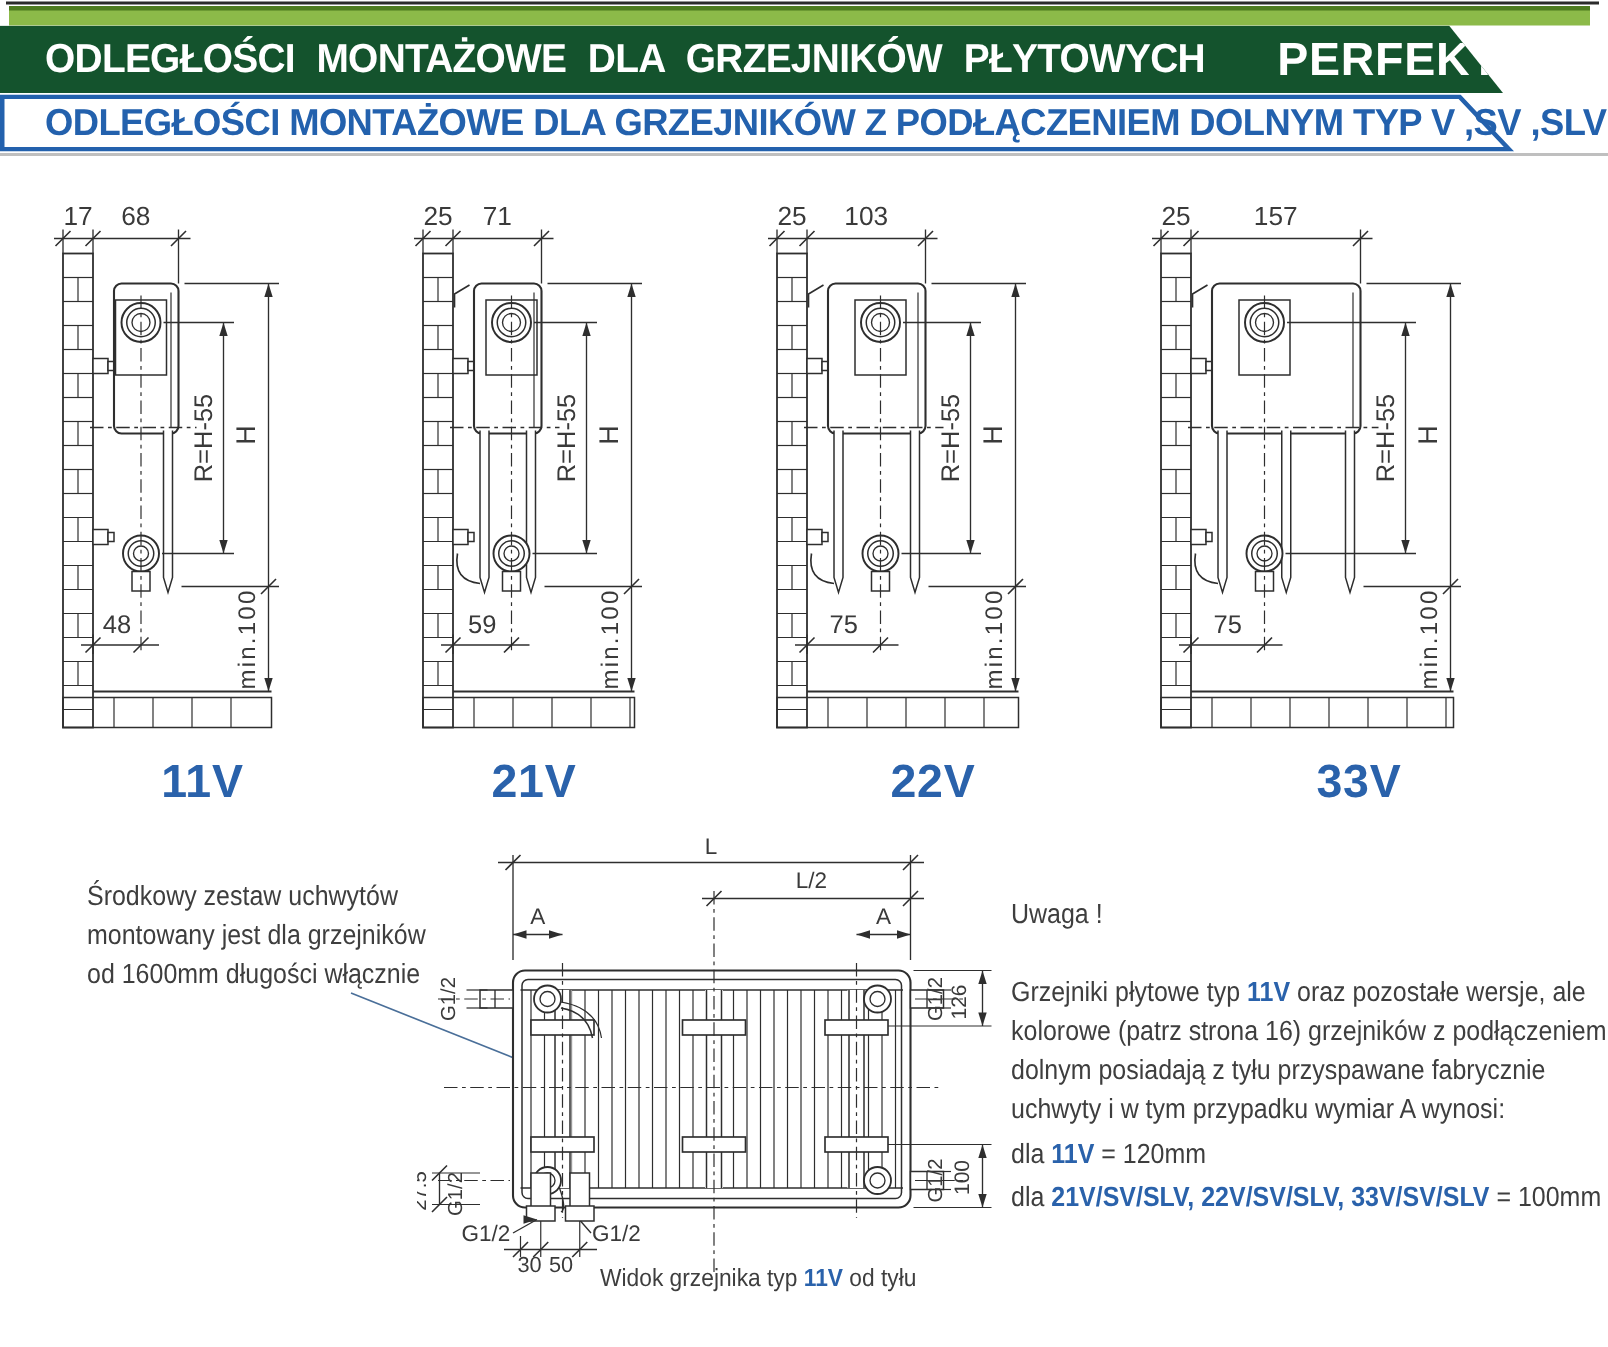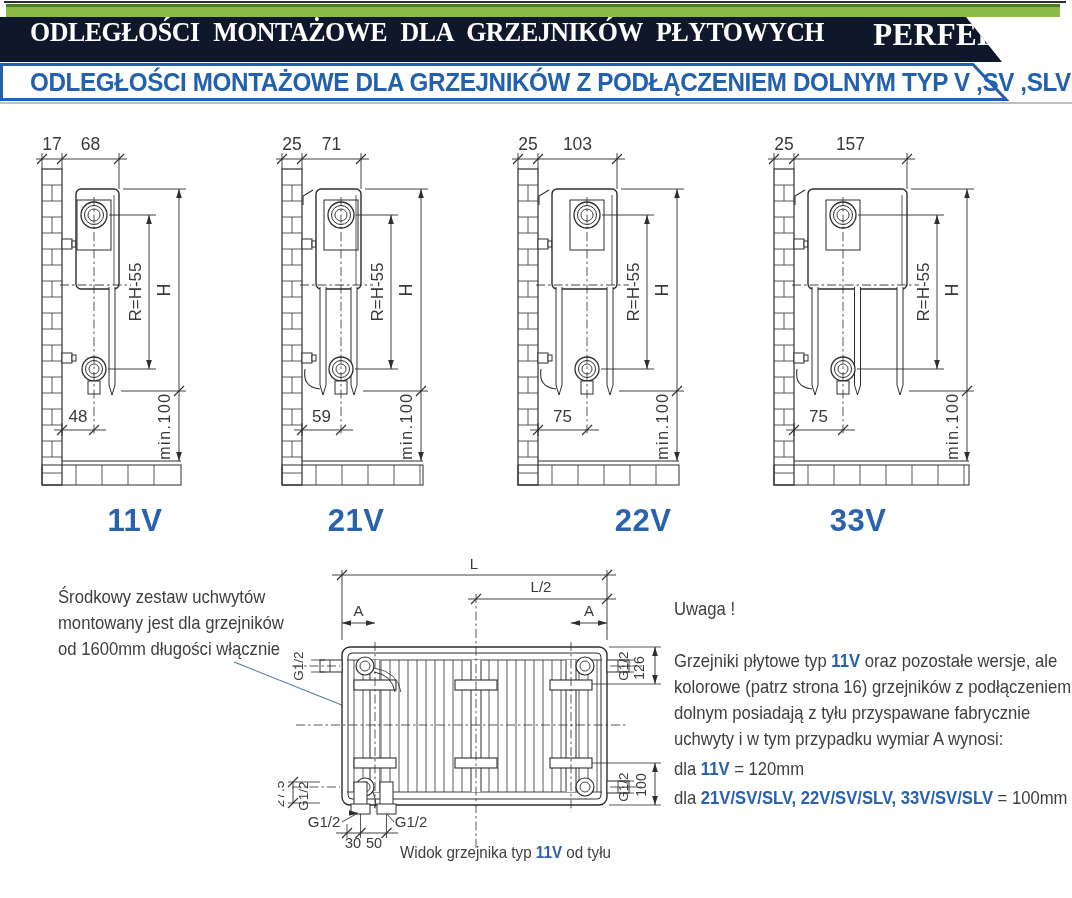--- a/index.html
+++ b/index.html
@@ -2,23 +2,23 @@
 <html><head>
 <meta charset="utf-8">
 <style>
   html,body{margin:0;padding:0;background:#fff;}
   body{width:1072px;height:898px;position:relative;overflow:hidden;
        font-family:"Liberation Sans","DejaVu Sans",sans-serif;color:#3e3e3e;}
   .abs{position:absolute;}
   
   #topline{left:4px;top:1px;width:1062px;height:2px;background:#2b2b2b;}
   #greenbar{left:6px;top:4px;width:1054px;height:13px;background:#8cba49;border-top:3px solid #4d7b1f;box-sizing:border-box;}
-  #bluebar{left:0;top:17px;width:1002px;height:45px;background:#0f172a;
+  #bluebar{left:0;top:17px;width:1002px;height:45px;background:#14532d;
            clip-path:polygon(0 0,966px 0,100% 100%,0 100%);
-           display:flex;font-family:Liberation Serif, serif;}
+           display:flex;align-items:center;}
   #bluebar .t1{color:#fff;font-size:27px;font-weight:700;letter-spacing:-.5px;word-spacing:8px;
                margin-left:30px;white-space:nowrap;transform:scaleX(.96);transform-origin:left center;}
   .logo{display:inline-flex;align-items:baseline;margin-left:16px;position:relative;}
   .logo .main{color:#fff;font-size:31px;font-weight:800;letter-spacing:.5px;}
   .logo .sub{color:#fff;font-size:12px;font-weight:600;letter-spacing:.5px;margin-left:1px;}
   .logo svg{position:relative;top:-9px;left:-4px;}
   #whitebar{left:0;top:63px;width:1010px;height:38px;}
   #whitebar svg{position:absolute;left:0;top:0;}
   #whitebar .t2{position:absolute;left:30px;top:5px;color:#2361ad;font-size:25px;font-weight:700;
                 letter-spacing:-.4px;white-space:nowrap;transform:scaleX(.97);transform-origin:left center;}
@@ -417,22 +417,22 @@
         <line x1="42" y1="297" x2="111" y2="297" stroke="#2e2e2e" stroke-width="0.9"></line>
         <line x1="45" y1="302" x2="55" y2="292" stroke="#2e2e2e" stroke-width="1.1"></line>
         <line x1="94" y1="302" x2="104" y2="292" stroke="#2e2e2e" stroke-width="1.1"></line>
         <text x="74.5" y="289" fill="#3a3a3a" font-size="17" text-anchor="middle" font-family="Liberation Sans, DejaVu Sans, sans-serif">75</text>
       </g>
     </svg>
   </div>
 
 <div class="abs typelabel" style="left:65px">11V</div>
 <div class="abs typelabel" style="left:286px">21V</div>
-<div class="abs typelabel" style="left:573px">22V</div>
-<div class="abs typelabel" style="left:788px">33V</div>
+<div class="abs typelabel" style="left:552px">22V</div>
+<div class="abs typelabel" style="left:836px">33V</div>
 
 <div class="abs note" id="noteleft">
     <div>Środkowy zestaw uchwytów</div>
     <div>montowany jest dla grzejników</div>
     <div>od 1600mm długości włącznie</div>
   </div>
 
 <svg class="abs" id="leader" style="left:210px;top:648px" width="280" height="120">
   <line x1="24" y1="14" x2="262" y2="109" stroke="#4a6f99" stroke-width="1.1"></line>
 </svg>

